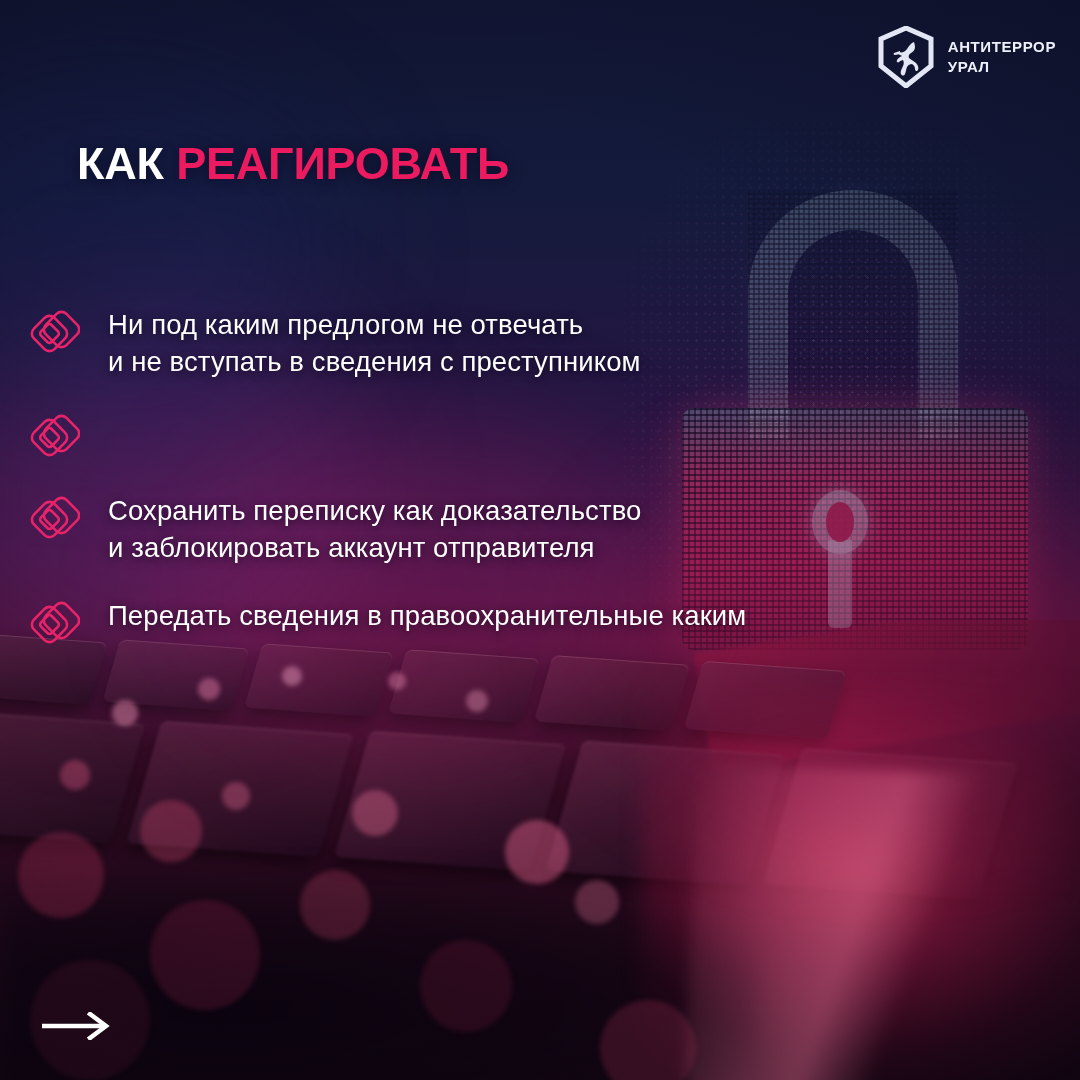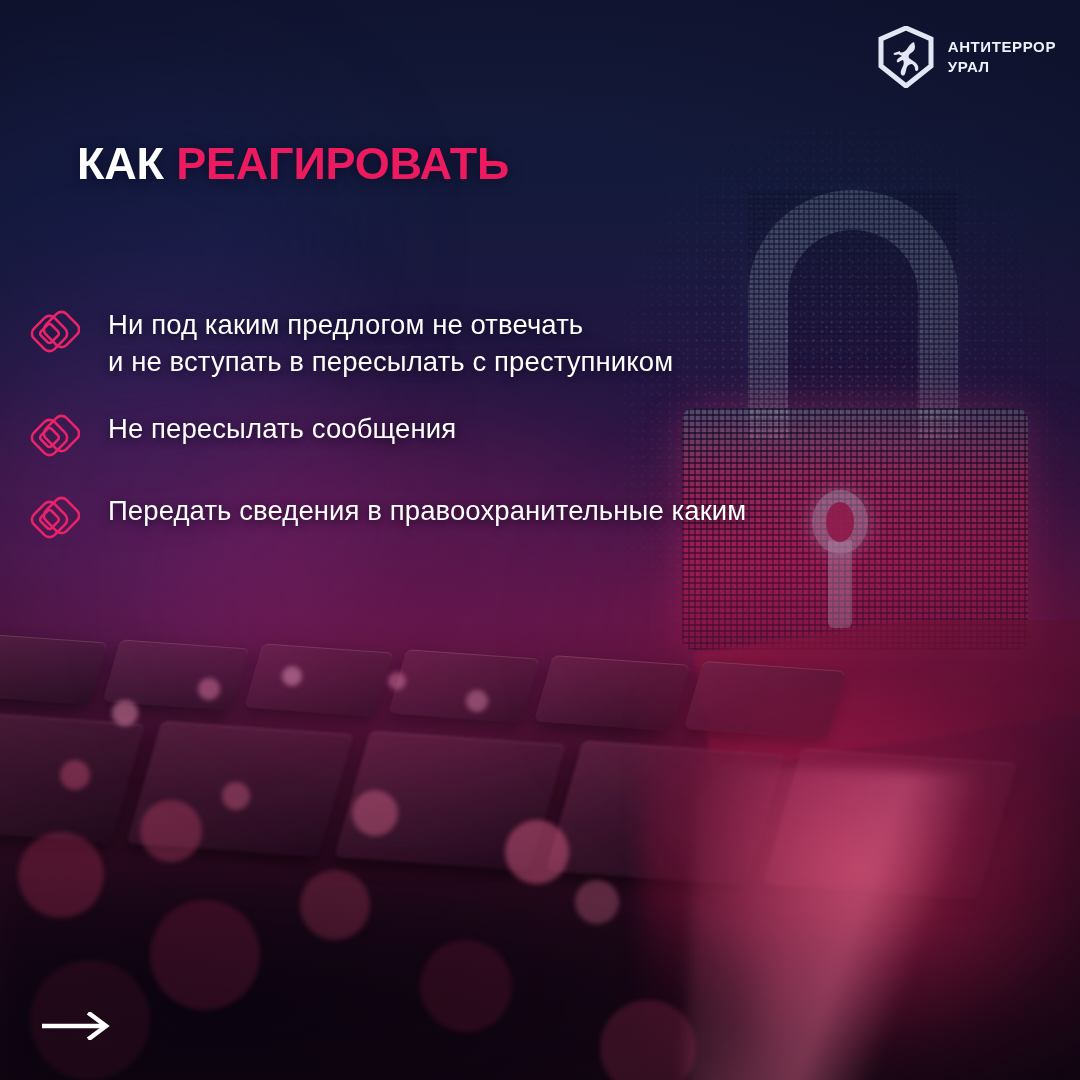--- a/index.html
+++ b/index.html
@@ -296,34 +296,44 @@
 
       <div class="item">
         <svg class="bullet" viewBox="0 0 50 50">
           <g fill="none" stroke="#e8236a" stroke-width="2.6" stroke-linejoin="round">
             <rect x="17" y="7" width="29" height="29" rx="7" transform="rotate(45 31.5 21.5)"></rect>
             <rect x="5" y="11" width="29" height="29" rx="7" transform="rotate(45 19.5 25.5)"></rect>
             <rect x="12" y="18" width="15" height="15" rx="3" transform="rotate(45 19.5 25.5)"></rect>
           </g>
         </svg>
         <div class="item-text">Ни под каким предлогом не отвечать
-и не вступать в пересылать с преступником</div>
+и не вступать в сведения с преступником</div>
       </div>
 
       <div class="item">
         <svg class="bullet" viewBox="0 0 50 50">
           <g fill="none" stroke="#e8236a" stroke-width="2.6" stroke-linejoin="round">
             <rect x="17" y="7" width="29" height="29" rx="7" transform="rotate(45 31.5 21.5)"></rect>
             <rect x="5" y="11" width="29" height="29" rx="7" transform="rotate(45 19.5 25.5)"></rect>
             <rect x="12" y="18" width="15" height="15" rx="3" transform="rotate(45 19.5 25.5)"></rect>
           </g>
         </svg>
-        <div class="item-text">Не пересылать сообщения</div>
-      </div>
-
+      </div>
+
+      <div class="item">
+        <svg class="bullet" viewBox="0 0 50 50">
+          <g fill="none" stroke="#e8236a" stroke-width="2.6" stroke-linejoin="round">
+            <rect x="17" y="7" width="29" height="29" rx="7" transform="rotate(45 31.5 21.5)"></rect>
+            <rect x="5" y="11" width="29" height="29" rx="7" transform="rotate(45 19.5 25.5)"></rect>
+            <rect x="12" y="18" width="15" height="15" rx="3" transform="rotate(45 19.5 25.5)"></rect>
+          </g>
+        </svg>
+        <div class="item-text">Сохранить переписку как доказательство
+и заблокировать аккаунт отправителя</div>
+      </div>
 
       <div class="item">
         <svg class="bullet" viewBox="0 0 50 50">
           <g fill="none" stroke="#e8236a" stroke-width="2.6" stroke-linejoin="round">
             <rect x="17" y="7" width="29" height="29" rx="7" transform="rotate(45 31.5 21.5)"></rect>
             <rect x="5" y="11" width="29" height="29" rx="7" transform="rotate(45 19.5 25.5)"></rect>
             <rect x="12" y="18" width="15" height="15" rx="3" transform="rotate(45 19.5 25.5)"></rect>
           </g>
         </svg>
         <div class="item-text">Передать сведения в правоохранительные каким</div>

